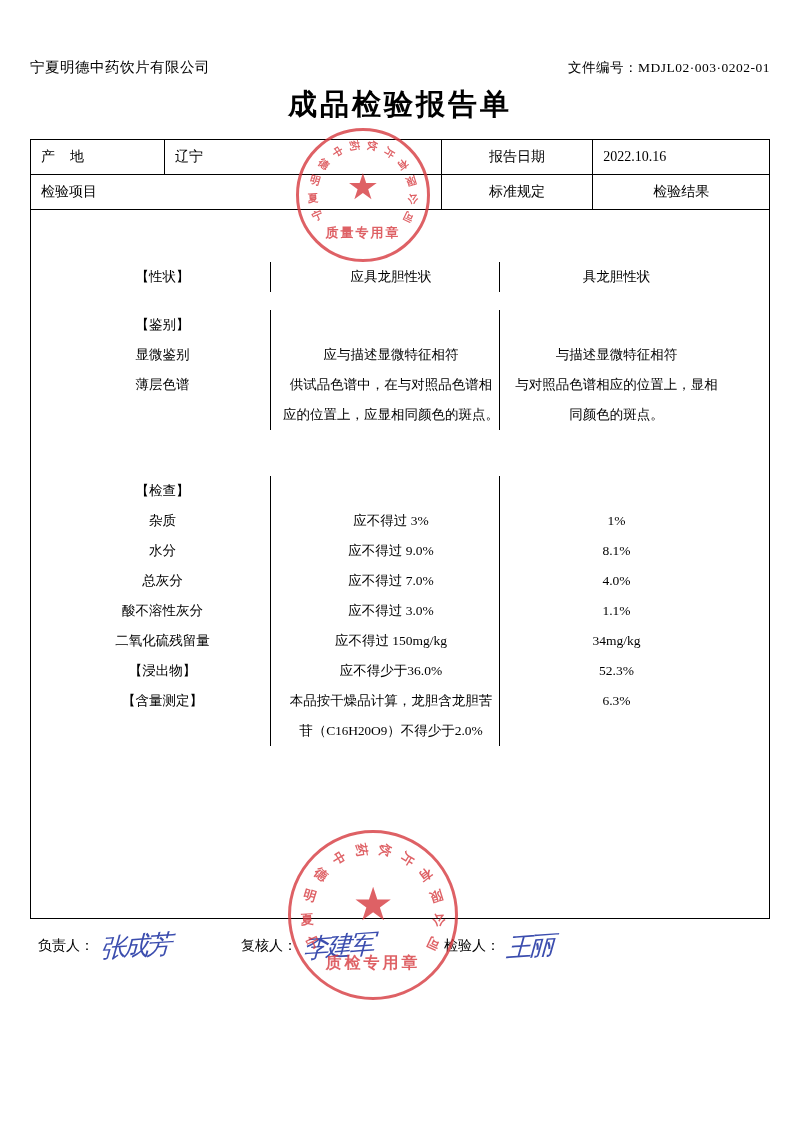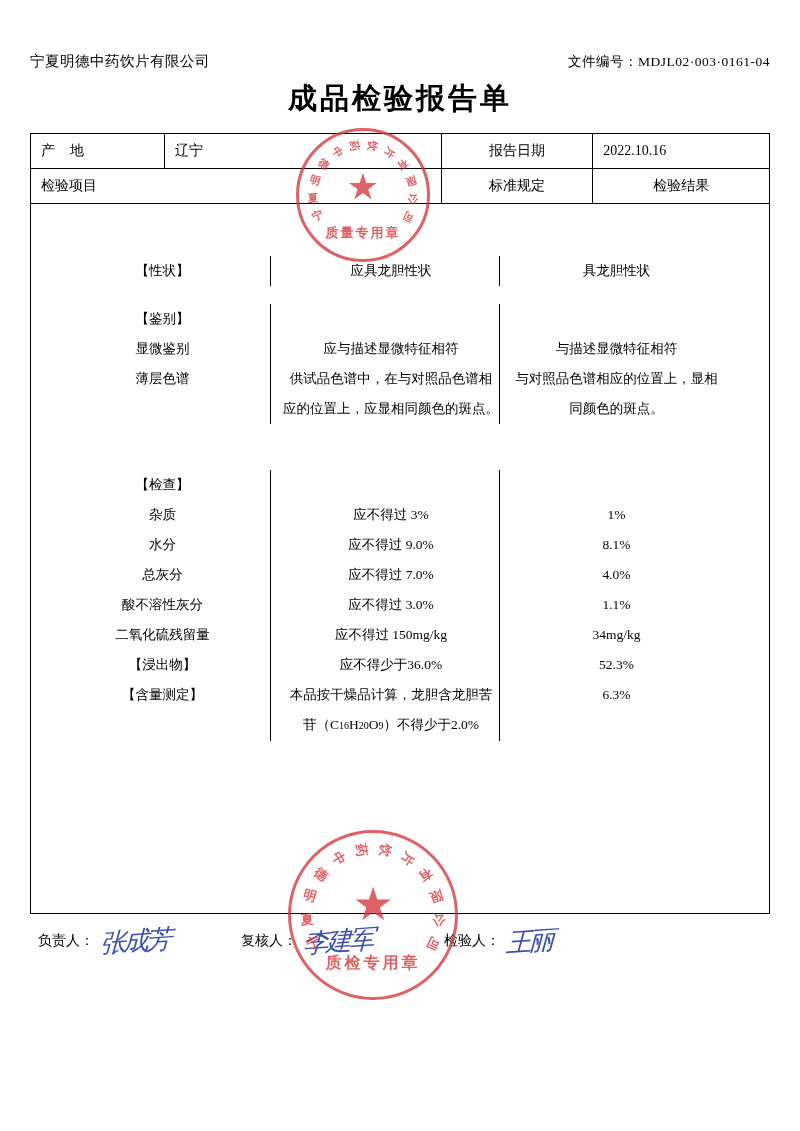--- a/index.html
+++ b/index.html
@@ -13,21 +13,21 @@
     font-family: "Liberation Serif", "DejaVu Serif", serif;
     color: #000000;
     position: relative;
     overflow: hidden;
   }
   .page {
     position: relative;
     width: 800px;
     height: 1131px;
     box-sizing: border-box;
-    padding: 0 30px;
+    padding: 6px 30px;
   }
 
   
   .hdr {
     display: flex;
     justify-content: space-between;
     align-items: flex-end;
     padding-top: 52px;
     font-size: 14.5px;
     letter-spacing: 0.5px;
@@ -123,21 +123,21 @@
   }
   .c3 {
     width: 222px;
     box-sizing: border-box;
     padding-left: 12px;
     border-left: 1px solid #000;
     flex: none;
   }
   .spacer { height: 18px; }
   .spacer-lg { height: 46px; }
-  .sub { font-size: 10px; vertical-align: baseline; }
+  .sub { font-size: 13px; vertical-align: baseline; }
 
   
   td.conclusion {
     text-align: center;
     font-size: 16.5px;
     font-weight: bold;
     padding-top: 12px;
     padding-bottom: 12px;
     letter-spacing: 0.6px;
   }
@@ -228,21 +228,21 @@
     top: 830px;
   }
 </style>
 </head>
 <body>
 
 <div class="page">
 
   <div class="hdr">
     <div class="hdr-left">宁夏明德中药饮片有限公司</div>
-    <div class="hdr-right"><span>文件编号：</span><span>MDJL02·003·0161-04</span></div>
+    <div class="hdr-right"><span>文件编号：</span><span>MDJL02·003·0202-01</span></div>
   </div>
 
   <div class="doc-title">成品检验报告单</div>
 
   <table class="main">
     <tbody>
     <tr>
       <td class="lbl">产　地</td>
       <td class="val1">辽宁</td>
       <td class="lbl2">报告日期</td>

